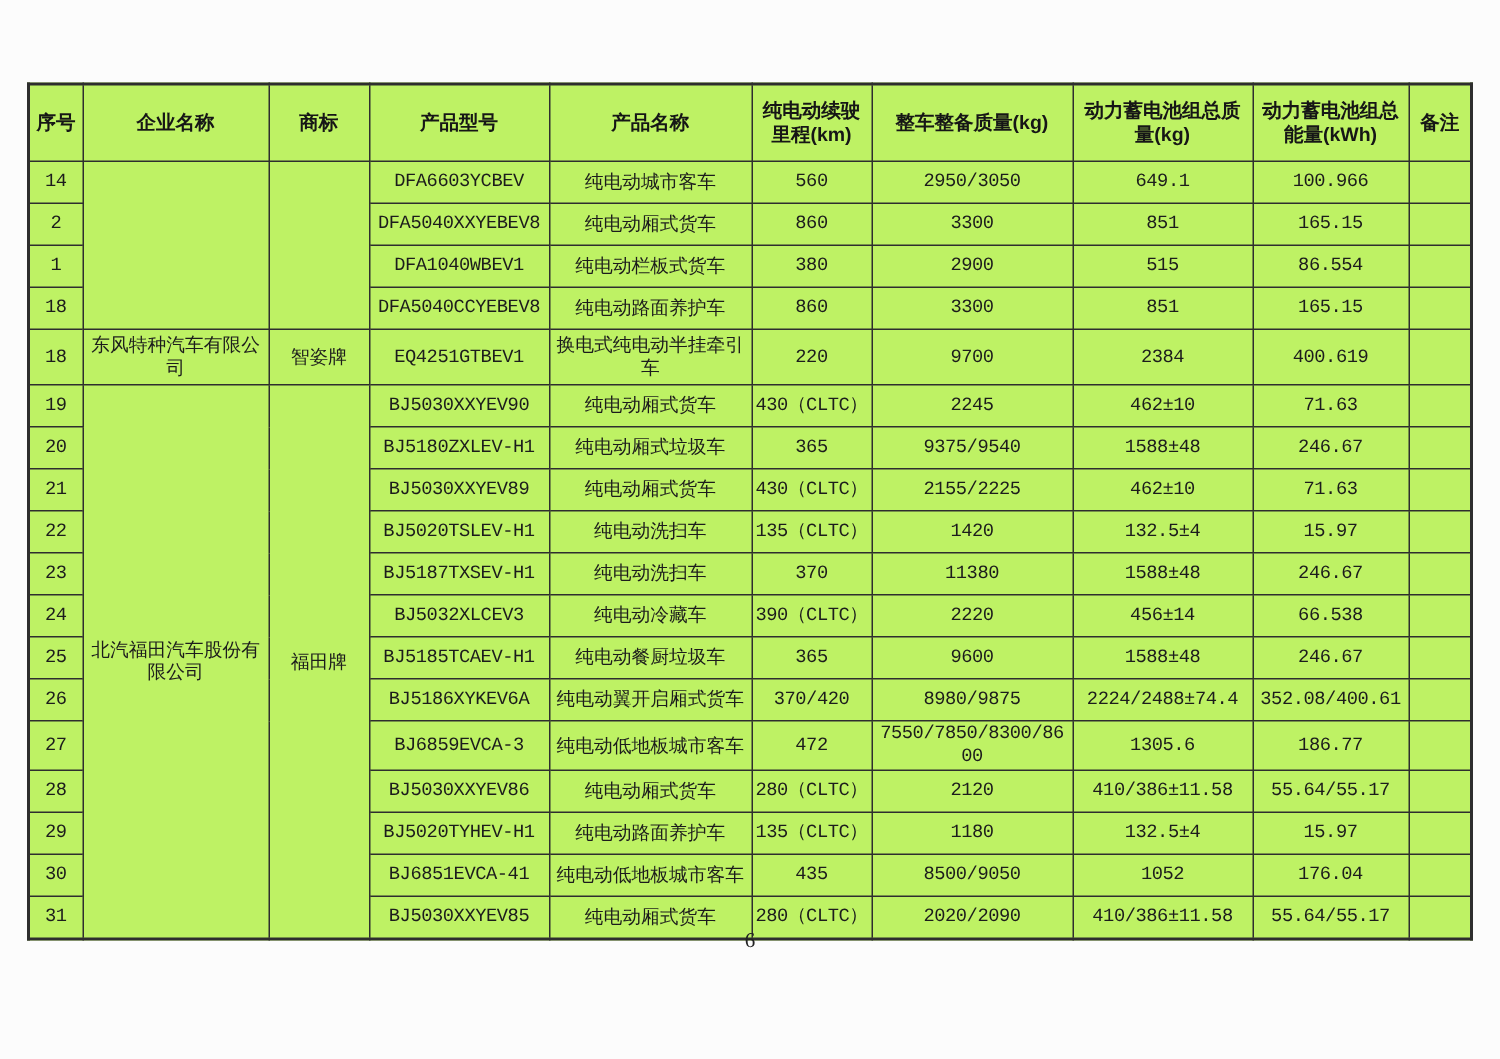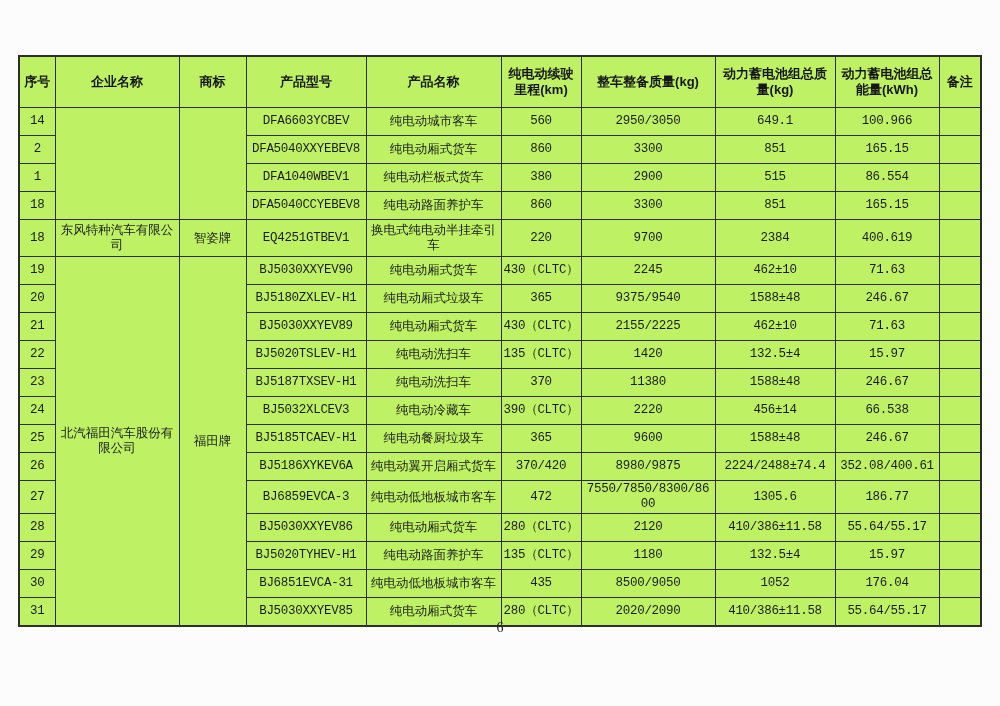--- a/index.html
+++ b/index.html
@@ -251,21 +251,21 @@
         <td class="mono">BJ5020TYHEV-H1</td>
         <td class="cjk">纯电动路面养护车</td>
         <td class="mono">135（CLTC）</td>
         <td class="mono">1180</td>
         <td class="mono">132.5±4</td>
         <td class="mono">15.97</td>
         <td></td>
       </tr>
       <tr>
         <td class="mono">30</td>
-        <td class="mono">BJ6851EVCA-31</td>
+        <td class="mono">BJ6851EVCA-41</td>
         <td class="cjk">纯电动低地板城市客车</td>
         <td class="mono">435</td>
         <td class="mono">8500/9050</td>
         <td class="mono">1052</td>
         <td class="mono">176.04</td>
         <td></td>
       </tr>
       <tr>
         <td class="mono">31</td>
         <td class="mono">BJ5030XXYEV85</td>

